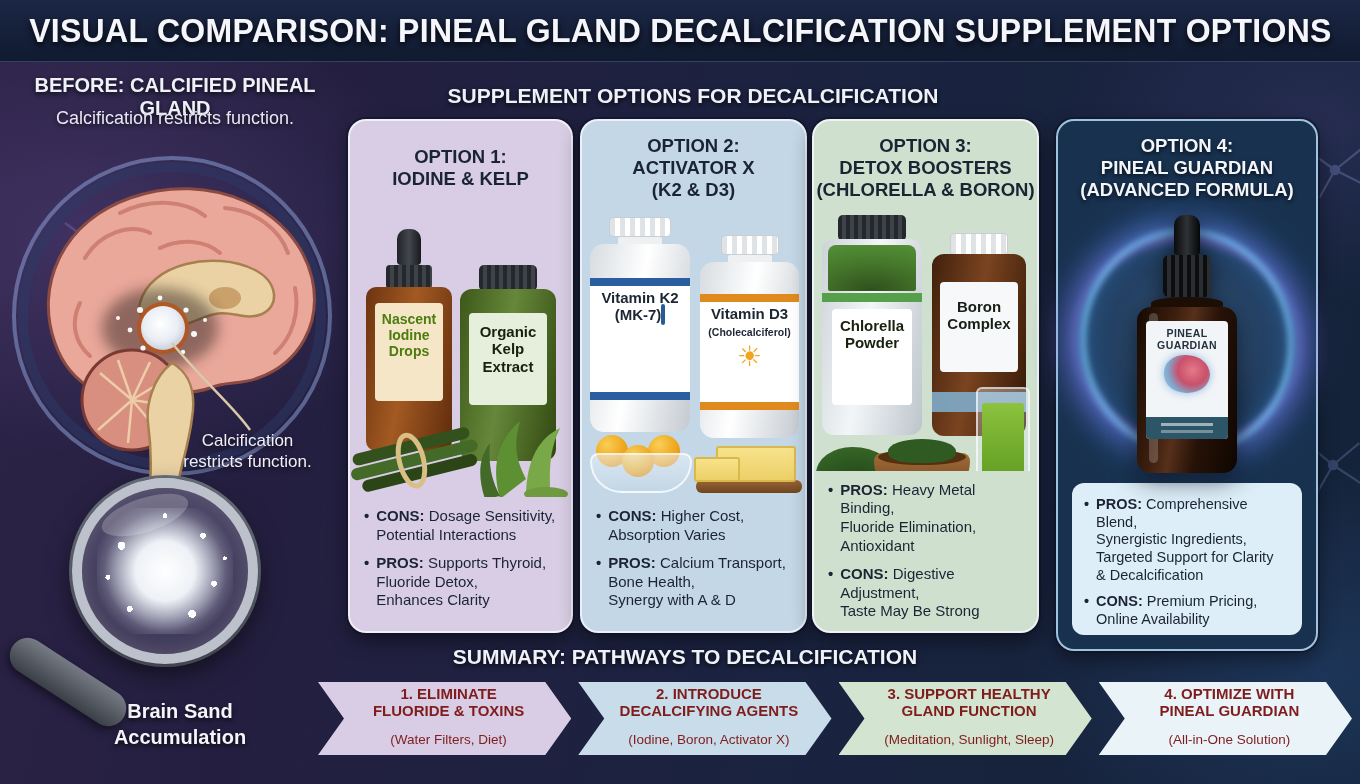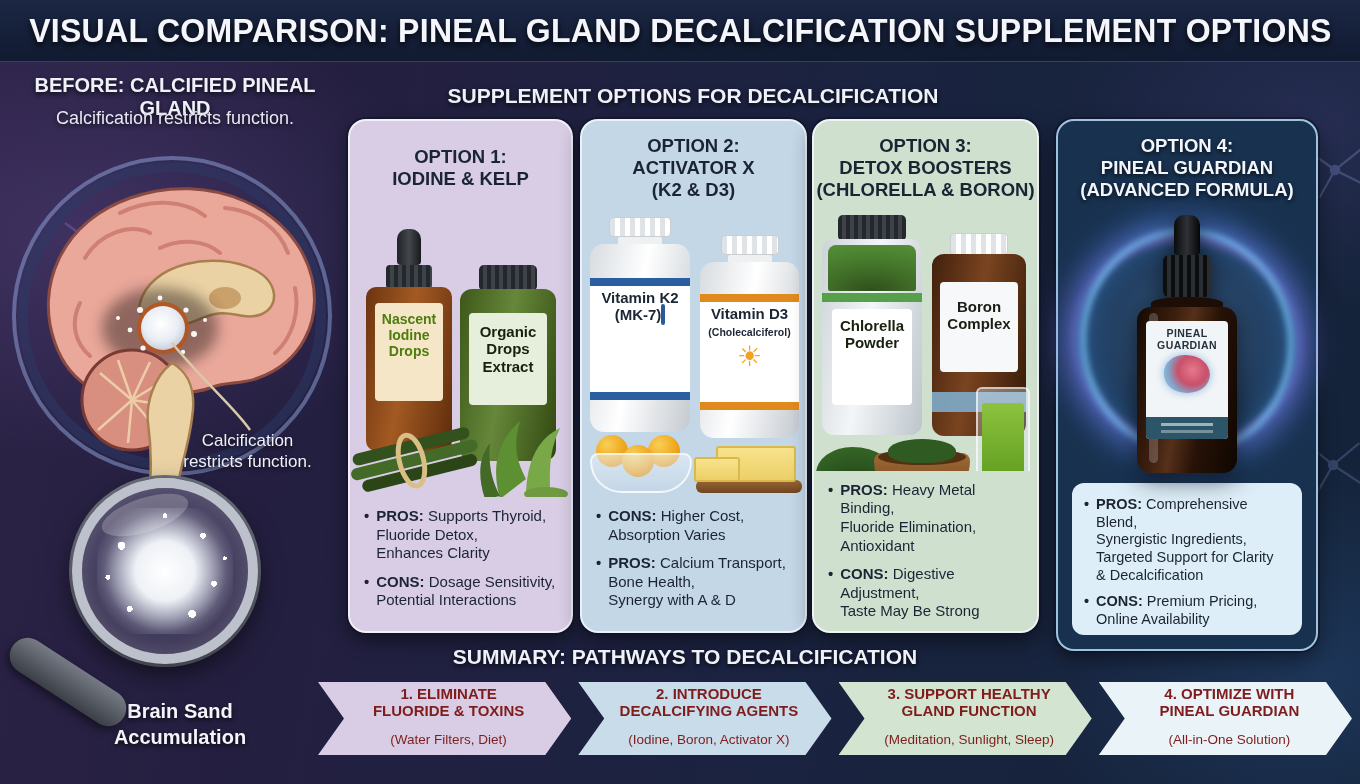--- a/index.html
+++ b/index.html
@@ -267,47 +267,47 @@
 Drops</span>
             <span class="drop"></span>
           </div>
         </div>
       </div>
       <div class="bwrap" style="left:110px;top:58px">
         <div class="kelp-cap rib-dark"></div>
         <div class="kelp-body">
           <div class="blabel kelp-label">
             <span data-bind="options.cards.0.products.1.label">Organic
-Drops
+Kelp
 Extract</span>
           </div>
         </div>
       </div>
       <svg class="kelp-art" width="225" height="98" viewBox="0 0 225 98">
         <g transform="rotate(-14 60 60)">
           <rect x="5" y="38" width="120" height="12" rx="6" fill="#33511d"></rect>
           <rect x="0" y="52" width="130" height="12" rx="6" fill="#446a28"></rect>
           <rect x="8" y="66" width="118" height="12" rx="6" fill="#2b4517"></rect>
           <ellipse cx="62" cy="58" rx="12" ry="26" fill="none" stroke="#d9bf85" stroke-width="5"></ellipse>
         </g>
         <path d="M150,96 C140,60 150,35 170,18 C162,45 168,60 176,76 Z" fill="#5d8f33"></path>
         <path d="M176,96 C176,55 190,35 210,25 C198,50 200,70 200,90 Z" fill="#79a848"></path>
         <path d="M135,96 C128,75 128,55 140,40 C138,62 142,78 150,93 Z" fill="#446a28"></path>
         <ellipse cx="196" cy="91" rx="22" ry="7" fill="#6f9a3f"></ellipse>
       </svg>
     </div>
     <div class="pc">
       <div class="pc-item">
+        <div><b data-bind="options.cards.0.cons_label">CONS:</b> <span data-bind="options.cards.0.cons">Dosage Sensitivity,
+Potential Interactions</span></div>
+      </div>
+      <div class="pc-item">
         <div><b data-bind="options.cards.0.pros_label">PROS:</b> <span data-bind="options.cards.0.pros">Supports Thyroid,
 Fluoride Detox,
 Enhances Clarity</span></div>
-      </div>
-      <div class="pc-item">
-        <div><b data-bind="options.cards.0.cons_label">CONS:</b> <span data-bind="options.cards.0.cons">Dosage Sensitivity,
-Potential Interactions</span></div>
       </div>
     </div>
   </div>
 
   <div class="card card2" style="background: rgb(195, 215, 231);">
     <div class="card-title" data-bind="options.cards.1.title">OPTION 2:
 ACTIVATOR X
 (K2 &amp; D3)</div>
     <div class="prod">
       <div class="bwrap" style="left:8px;top:10px">

